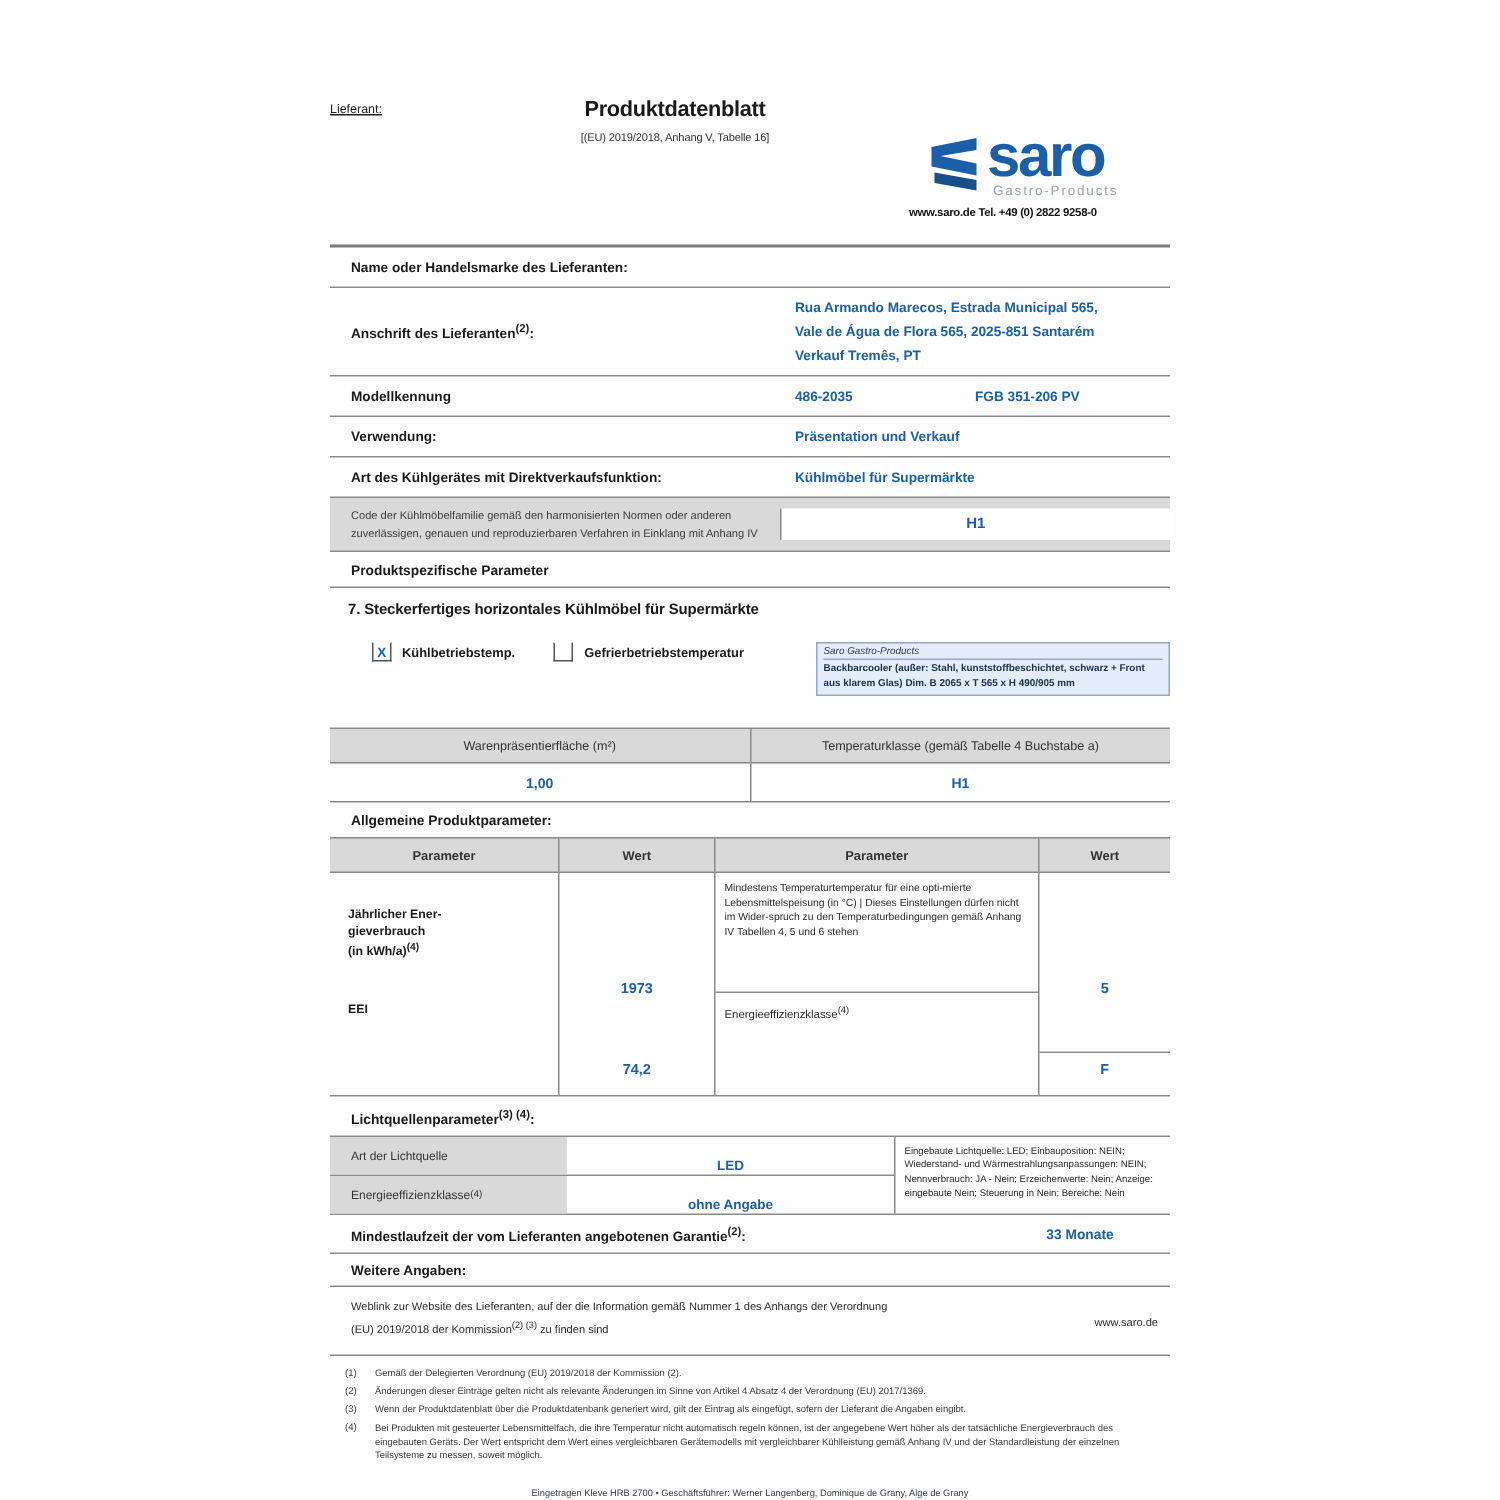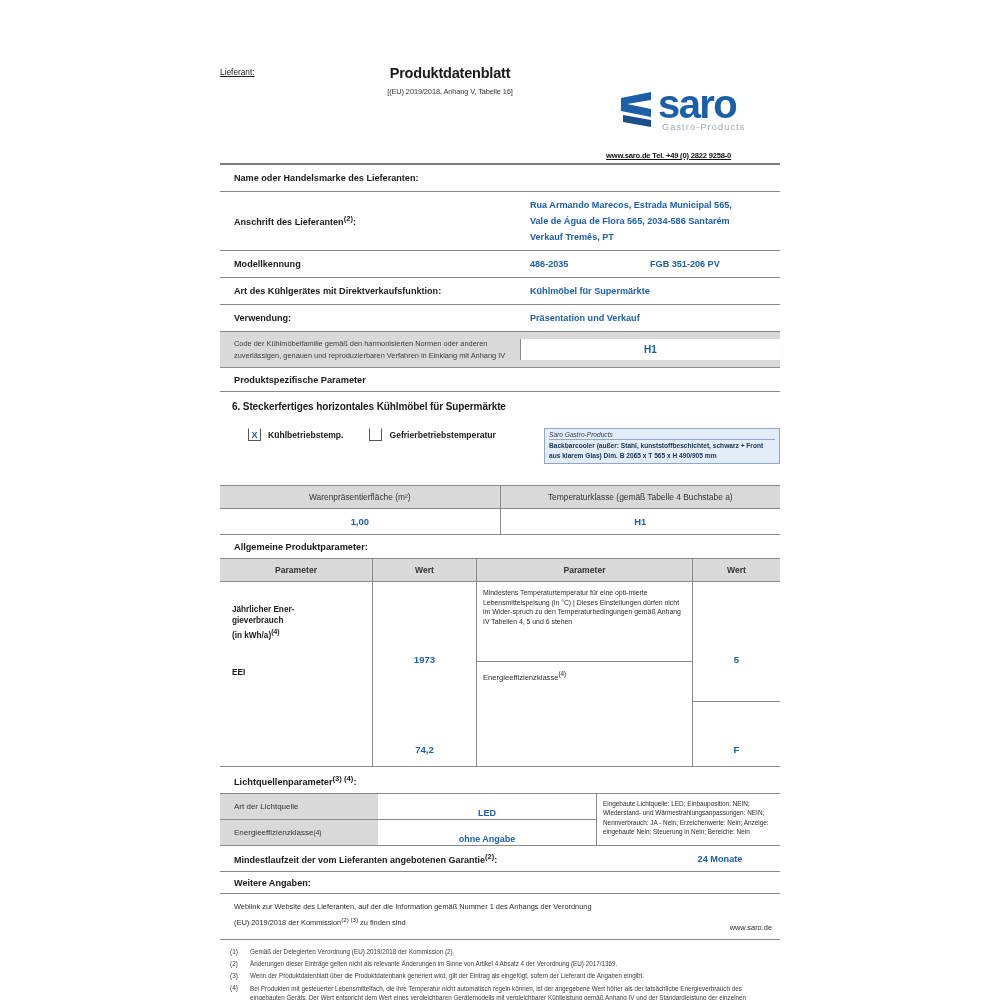--- a/index.html
+++ b/index.html
@@ -79,27 +79,26 @@
   }
   .logo-tag {
     position: absolute;
     left: 44px; top: 37px;
     font-size: 9px;
     color: #9aa6b2;
     letter-spacing: 1.2px;
   }
   .logo-contact {
     position: absolute;
-    left: -12px; top: 66px;
+    left: -12px; top: 52px;
     font-size: 7.6px;
     font-weight: bold;
     color: #111;
     letter-spacing: -0.2px;
     white-space: nowrap;
-    text-decoration: underline;
   }
 
   
   .row {
     display: flex;
     border-bottom: 1.6px solid #8a8a8a;
     min-height: 26px;
     align-items: center;
   }
   .cell-l {
@@ -295,21 +294,20 @@
     margin-top: 40px;
   }
   .pg-valB {
     font-size: 9.6px;
     font-weight: bold;
     color: #1B5FA8;
     text-align: center;
     padding-top: 6px;
     height: 28px;
     box-sizing: border-box;
-    margin-top: 36px;
   }
   .pg-txtA {
     font-size: 6.9px;
     line-height: 9.6px;
     color: #2a2a2a;
     padding: 6px 5px 4px 6px;
     height: 80px;
     box-sizing: border-box;
   }
   .pg-txtB {
@@ -368,21 +366,21 @@
   }
   .wa-body {
     padding: 6px 6px 7px 14px;
     border-bottom: 1.6px solid #8a8a8a;
     position: relative;
     min-height: 32px;
   }
   .wa-line { font-size: 7.4px; line-height: 13px; color: #2a2a2a; }
   .wa-url {
     position: absolute;
-    right: 8px; bottom: 7px;
+    right: 8px; bottom: 17px;
     font-size: 7.4px;
     color: #2a2a2a;
     margin-top: 45px;
   }
 
   
   .fn-wrap { padding: 7px 4px 0 10px; }
   .fn {
     display: flex;
     margin-bottom: 3px;
@@ -434,54 +432,54 @@
     <div class="row">
       <div class="cell-l">Name oder Handelsmarke des Lieferanten:</div>
     </div>
 
     <div class="row">
       <div class="cell-l">
         <span>Anschrift des Lieferanten</span><sup>(2)</sup>:
       </div>
       <div class="cell-r">
         <div class="line">Rua Armando Marecos, Estrada Municipal 565,</div>
-        <div class="line">Vale de Água de Flora 565, 2034-586 Santarém</div>
+        <div class="line">Vale de Água de Flora 565, 2025-851 Santarém</div>
         <div class="line">Verkauf Tremês, PT</div>
       </div>
     </div>
 
     <div class="row">
       <div class="cell-l">Modellkennung</div>
       <div class="cell-r">
         <div class="model-flex">
           <div class="model-a">486-2035</div>
           <div class="model-b">FGB 351-206 PV</div>
         </div>
       </div>
     </div>
 
     <div class="row">
+      <div class="cell-l">Verwendung:</div>
+      <div class="cell-r">Präsentation und Verkauf</div>
+    </div>
+
+    <div class="row">
       <div class="cell-l">Art des Kühlgerätes mit Direktverkaufsfunktion:</div>
       <div class="cell-r">Kühlmöbel für Supermärkte</div>
-    </div>
-
-    <div class="row">
-      <div class="cell-l">Verwendung:</div>
-      <div class="cell-r">Präsentation und Verkauf</div>
     </div>
 
     <div class="row grey">
       <div class="cell-l">Code der Kühlmöbelfamilie gemäß den harmonisierten Normen oder anderen zuverlässigen, genauen und reproduzierbaren Verfahren in Einklang mit Anhang IV</div>
       <div class="cell-r sep-v">H1</div>
     </div>
 
     <div class="band noborder">Produktspezifische Parameter</div>
 
     <div class="sec4">
-      <div class="sec4-title">6.   Steckerfertiges horizontales Kühlmöbel für Supermärkte</div>
+      <div class="sec4-title">7.   Steckerfertiges horizontales Kühlmöbel für Supermärkte</div>
       <div class="chk-row">
         <span class="chkbox">X</span>
         <span class="chk-lbl">Kühlbetriebstemp.</span>
         <span class="chkbox"></span>
         <span class="chk-lbl">Gefrierbetriebstemperatur</span>
       </div>
       <div class="prodbox">
         <div class="pb-head">Saro Gastro-Products</div>
         <div class="pb-line">Backbarcooler (außer: Stahl, kunststoffbeschichtet, schwarz + Front</div>
         <div class="pb-line">aus klarem Glas) Dim. B 2065 x T 565 x H 490/905  mm</div>
@@ -554,21 +552,21 @@
       </div>
       <div class="lsrc-right vline">
         <div class="ls-note">Eingebaute Lichtquelle: LED; Einbauposition: NEIN; Wiederstand- und Wärmestrahlungsanpassungen: NEIN; Nennverbrauch: JA - Nein; Erzeichenwerte: Nein; Anzeige: eingebaute Nein; Steuerung in Nein; Bereiche: Nein</div>
       </div>
     </div>
 
     <div class="guar">
       <div class="guar-l">
         <span>Mindestlaufzeit der vom Lieferanten angebotenen Garantie</span><sup>(2)</sup><span>:</span>
       </div>
-      <div class="guar-r">24 Monate</div>
+      <div class="guar-r">33 Monate</div>
     </div>
 
     <div class="wa-head">Weitere Angaben:</div>
     <div class="wa-body">
       <div class="wa-line">Weblink zur Website des Lieferanten, auf der die Information gemäß Nummer 1 des Anhangs   der Verordnung</div>
       <div class="wa-line">
         <span>(EU) 2019/2018 der Kommission</span><sup>(2) (3)</sup>
         <span>zu finden sind</span>
       </div>
       <div class="wa-url">www.saro.de</div>

